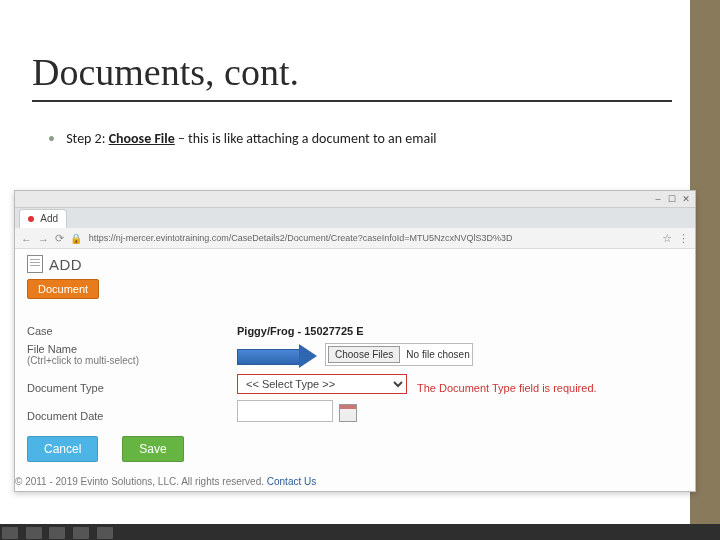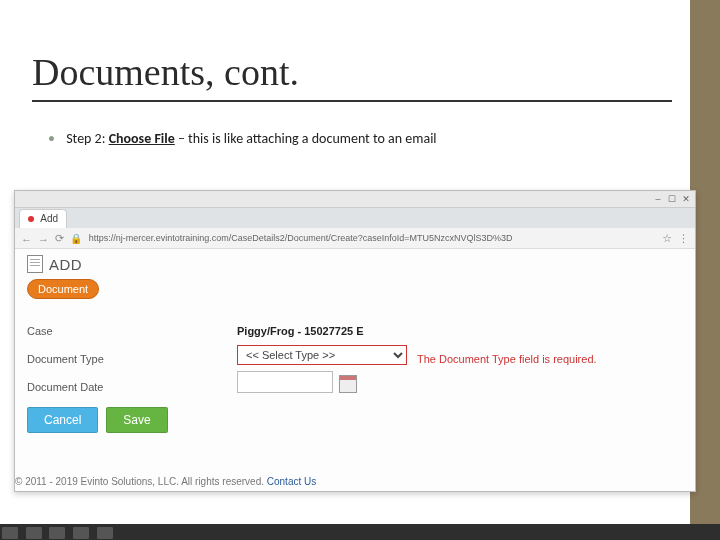--- a/index.html
+++ b/index.html
@@ -22,37 +22,37 @@
   .addr .nav{color:#888;font-size:11px}
   .addr .lock{color:#3a3;font-size:10px}
   .url{flex:1;font-size:9px;color:#666;white-space:nowrap;overflow:hidden}
   .addr .star{color:#888;font-size:11px}
   
   .page{padding:6px 12px}
   .add-hdr{display:flex;align-items:center;gap:6px;margin-bottom:6px}
   .doc-ico{width:14px;height:16px;border:1px solid #888;background:#fff;position:relative}
   .doc-ico:before{content:'';position:absolute;top:3px;left:2px;right:2px;height:1px;background:#aaa;box-shadow:0 3px 0 #aaa,0 6px 0 #aaa}
   .add-hdr span.t{font-size:15px;color:#555;letter-spacing:.5px}
-  .doc-tab{display:inline-block;background:#e87b1c;color:#fff;border:1px solid #c7630f;border-radius:10px;padding:3px 10px;font-size:11px;margin-bottom:10px}
+  .doc-tab{display:inline-block;background:#e87b1c;color:#fff;border:1px solid #c7630f;border-radius:2px;padding:3px 10px;font-size:11px;margin-bottom:10px}
   .row{display:flex;align-items:flex-end;margin:6px 0;min-height:22px}
   .lbl{width:210px;color:#555;font-size:11px}
   .lbl small{display:block;font-size:10px;color:#777}
   .val{color:#222;font-weight:bold;font-size:11px}
   .arrow{position:relative;width:82px;height:20px;margin-right:6px}
   .arrow-body{position:absolute;left:0;top:3px;width:62px;height:14px;background:linear-gradient(#4a87d6,#2f66b0);border:1px solid #2a5a99}
   .arrow-head{position:absolute;left:62px;top:-2px;width:0;height:0;border-top:12px solid transparent;border-bottom:12px solid transparent;border-left:18px solid #2f66b0}
   .filebox{border:1px solid #bbb;background:#fff;padding:2px;display:inline-flex;align-items:center;gap:6px}
   .choosebtn{border:1px solid #999;background:#efefef;padding:2px 6px;font-size:10px;color:#333}
   .nofile{font-size:10px;color:#333}
   .sel{border:1px solid #c33;color:#444;background:#fff;height:20px;width:170px;padding:1px 4px;font-size:11px}
   .err{color:#c33;font-size:11px;margin-left:10px}
   .dateinp{border:1px solid #bbb;height:18px;width:90px}
   .cal{display:inline-block;width:16px;height:16px;border:1px solid #999;background:#eee;margin-left:6px;position:relative}
   .cal:before{content:'';position:absolute;top:0;left:0;right:0;height:4px;background:#c77}
-  .btns{display:flex;gap:8px;margin-top:14px}
+  .btns{display:flex;gap:24px;margin-top:14px}
   .btn{padding:5px 16px;border-radius:2px;font-size:12px;color:#fff;border:1px solid rgba(0,0,0,.15)}
   .btn.cancel{background:#4db5e5}
   .btn.save{background:#66b543}
   .foot{position:absolute;bottom:4px;left:0;right:0;text-align:left;color:#777;font-size:10px}
   .foot a{color:#2a5a99;text-decoration:none}
   
   .taskbar{position:absolute;left:0;bottom:0;width:720px;height:16px;background:#2e2e2e}
   .taskbar .ico{display:inline-block;width:16px;height:12px;margin:2px 2px 0 2px;background:#555;border-radius:1px}
 </style>
 </head>
@@ -96,20 +96,34 @@
         <div class="doc-ico"></div>
         <span class="t">ADD</span>
       </div>
       <div class="doc-tab">Document</div>
 
       <div class="row">
         <div class="lbl">Case</div>
         <div class="val">Piggy/Frog - 15027725 E</div>
       </div>
 
+      <div class="row">
+        <div class="lbl">
+          <span>File Name</span>
+          <small>(Ctrl+click to multi-select)</small>
+        </div>
+        <div class="arrow">
+          <div class="arrow-body"></div>
+            <div class="arrow-head"></div>
+        </div>
+        <div class="filebox">
+          <div class="choosebtn">Choose Files</div>
+          <div class="nofile">No file chosen</div>
+        </div>
+      </div>
 
       <div class="row">
         <div class="lbl">Document Type</div>
         <select class="sel">
           <option>&lt;&lt; Select Type &gt;&gt;</option>
         </select>
         <span class="err">The Document Type field is required.</span>
       </div>
 
       <div class="row">

